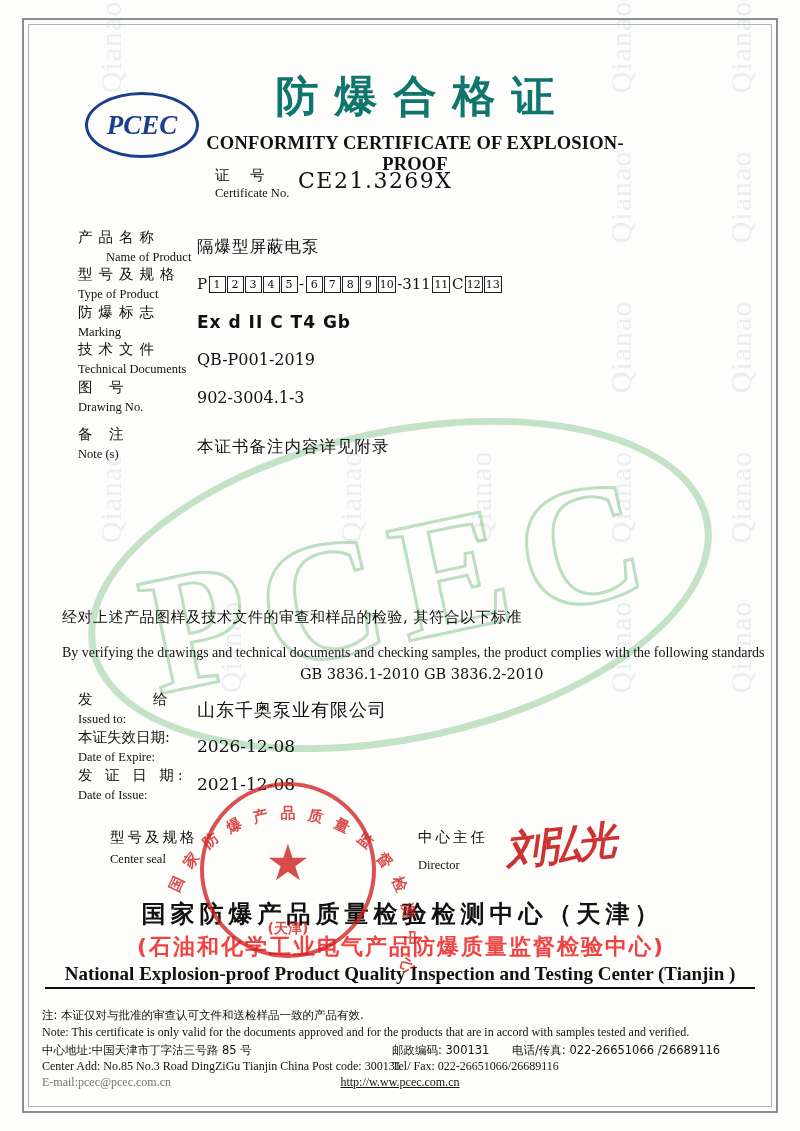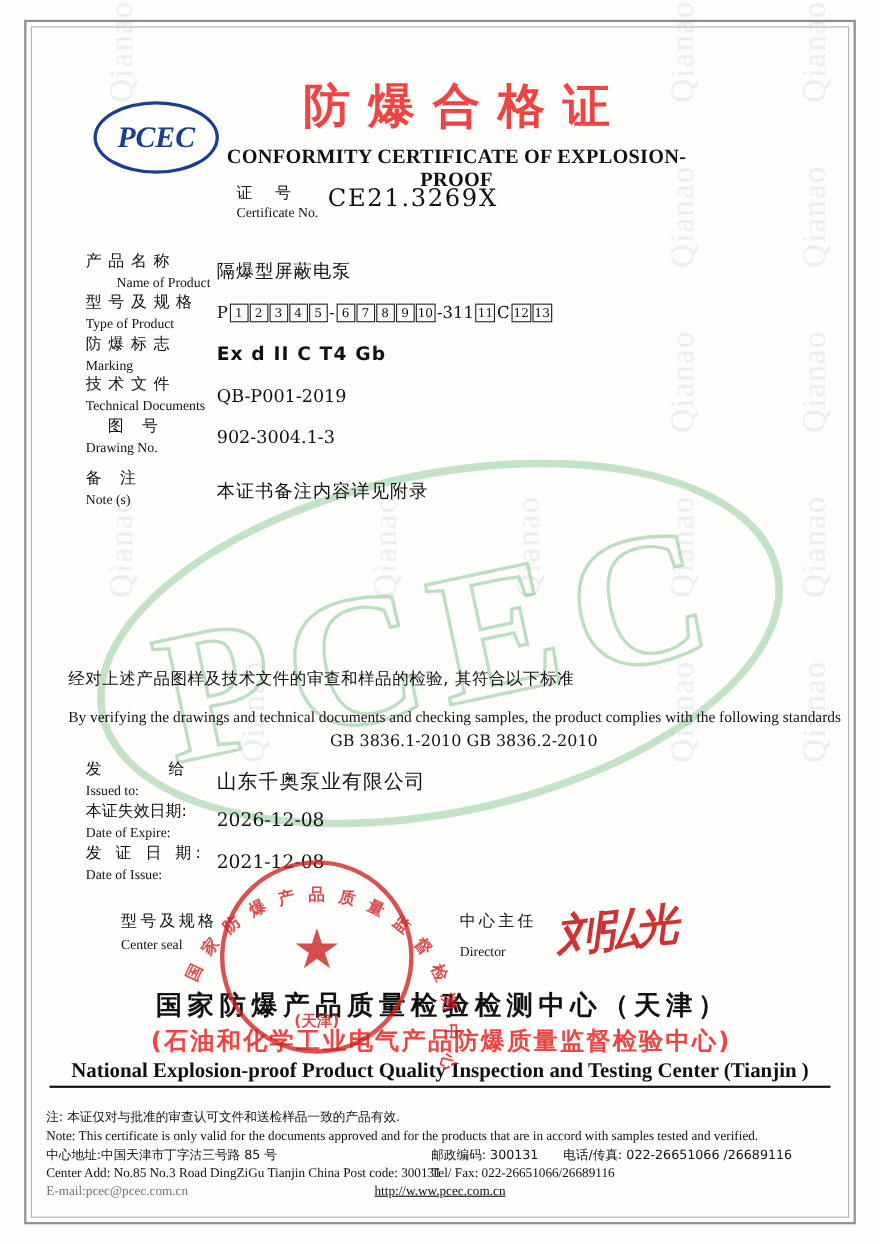--- a/index.html
+++ b/index.html
@@ -106,21 +106,21 @@
   .title-cn {
     position: absolute;
     left: 205px;
     top: 68px;
     width: 420px;
     text-align: center;
     font-family: Liberation Sans, sans-serif;
     font-weight: bold;
     font-size: 43px;
     letter-spacing: 16px;
-    color: #ef4444;
+    color: #0f766e;
     text-indent: 16px;
   }
   .title-en {
     position: absolute;
     left: 175px;
     top: 133px;
     width: 480px;
     text-align: center;
     font-family: "Liberation Serif", serif;
     font-weight: bold;
@@ -495,21 +495,21 @@
     </div>
 
     <div class="field-label-cn" style="left:78px; top:303px;">防爆标志</div>
     <div class="field-label-en" style="left:78px; top:325px;">Marking</div>
     <div class="marking">Ex d II C T4 Gb</div>
 
     <div class="field-label-cn" style="left:78px; top:340px;">技术文件</div>
     <div class="field-label-en" style="left:78px; top:362px;">Technical Documents</div>
     <div class="field-value" style="left:197px; top:350px;">QB-P001-2019</div>
 
-    <div class="field-label-cn" style="left:78px; top:378px;margin-left:20px;">图 号</div>
+    <div class="field-label-cn" style="left:78px; top:378px;">图 号</div>
     <div class="field-label-en" style="left:78px; top:400px;">Drawing No.</div>
     <div class="field-value" style="left:197px; top:388px;">902-3004.1-3</div>
 
     <div class="field-label-cn" style="left:78px; top:425px;">备 注</div>
     <div class="field-label-en" style="left:78px; top:447px;">Note (s)</div>
     <div class="field-value field-value-cn" style="left:197px; top:436px;">本证书备注内容详见附录</div>
 
     <div class="verify-cn">经对上述产品图样及技术文件的审查和样品的检验, 其符合以下标准</div>
     <div class="verify-en">By verifying the drawings and technical documents and checking samples, the product complies with the following standards</div>
     <div class="standards">GB 3836.1-2010    GB 3836.2-2010</div>

